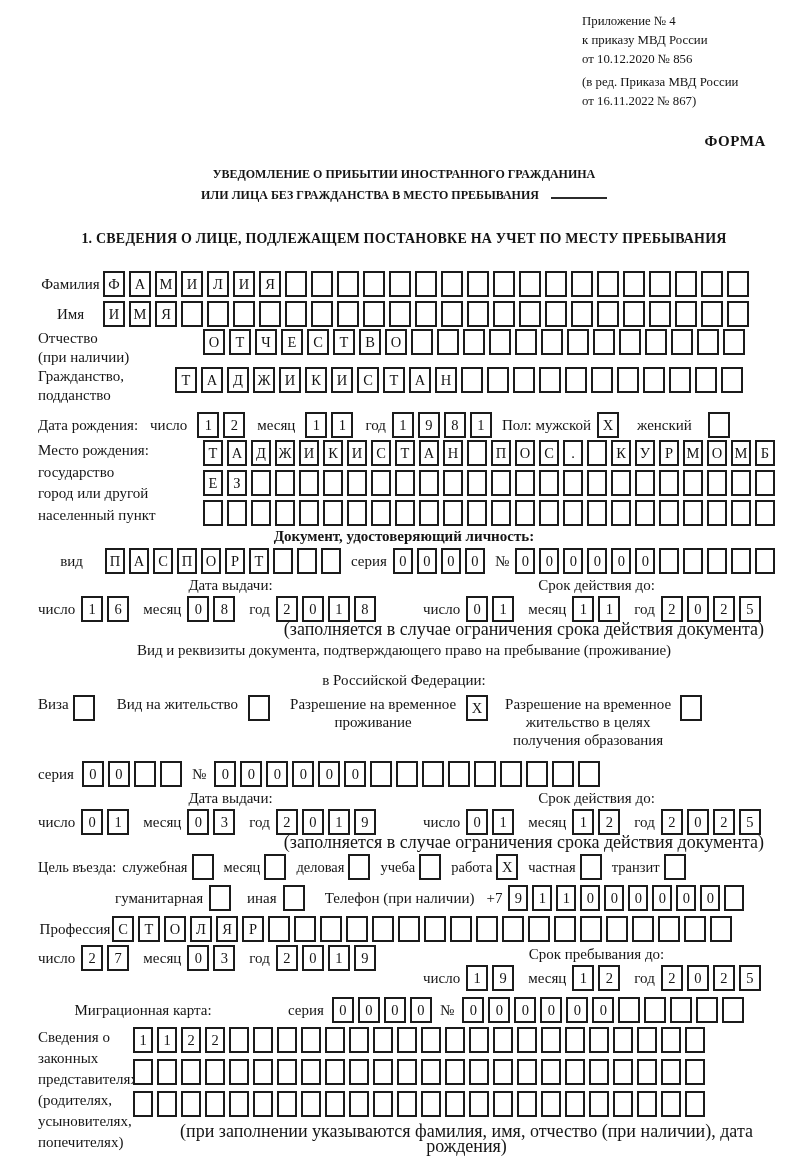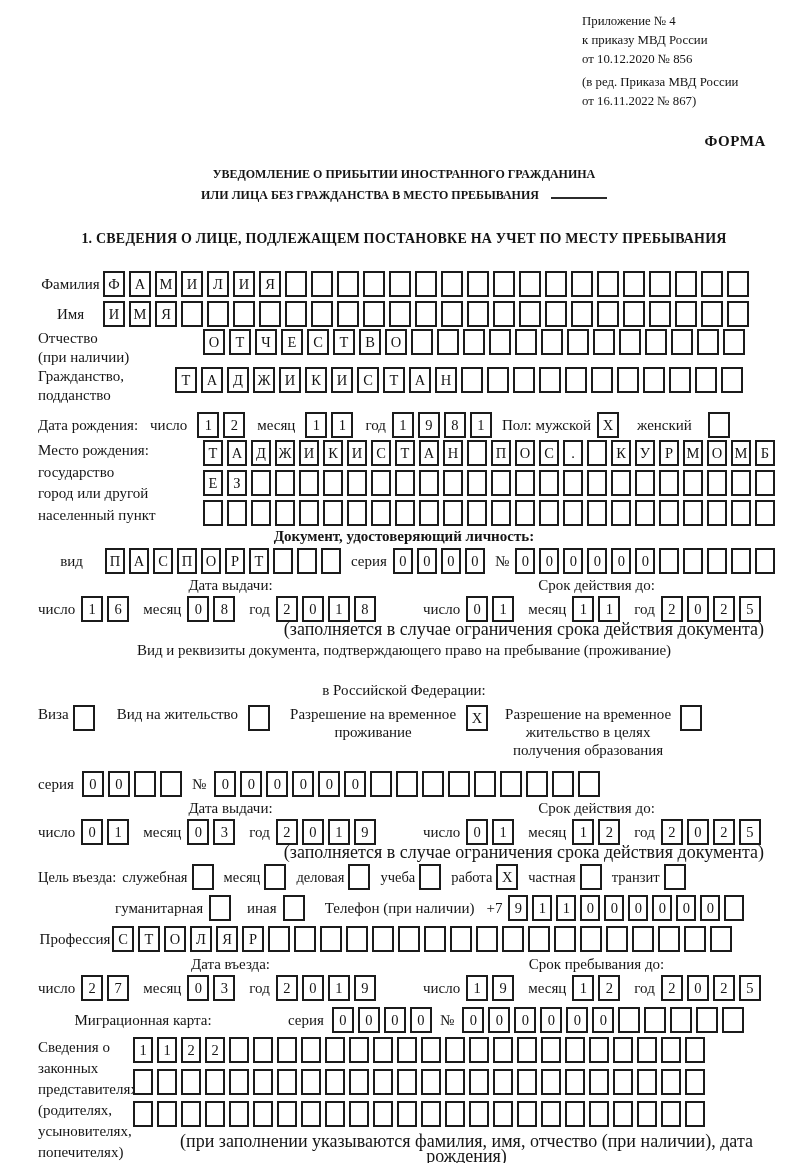--- a/index.html
+++ b/index.html
@@ -397,21 +397,21 @@
             <span class="cell">0</span>
             <span class="cell">2</span>
             <span class="cell">5</span>
           </span>
       </div>
     </div>
   </div>
   <div class="note right">(заполняется в случае ограничения срока действия документа)</div>
 
   <div class="lbl" style="margin-top:4px">Вид и реквизиты документа, подтверждающего право на пребывание (проживание)</div>
-  <div class="lbl" style="margin-top:21px">в Российской Федерации:</div>
+  <div class="lbl" style="margin-top:11px">в Российской Федерации:</div>
 
   <div class="row top" style="margin-top:5px">
     <span class="vlabel">Виза</span>
     <span class="cells ml4">
         <span class="cell"></span>
       </span>
     <span class="vlabel ml18">Вид на жительство</span>
     <span class="cells ml10">
         <span class="cell"></span>
       </span>
@@ -604,21 +604,20 @@
         <span class="cell"></span>
         <span class="cell"></span>
         <span class="cell"></span>
         <span class="cell"></span>
         <span class="cell"></span>
       </span>
   </div>
 
   <div class="dp" style="margin-top:3px">
     <div class="dp-col" style="width:385px">
-      <div class="dp-title">Дата въезда:</div>
       <div class="dp-row">
         <span class="lbl">число</span>
         <span class="cells">
             <span class="cell">2</span>
             <span class="cell">7</span>
           </span>
         <span class="lbl">месяц</span>
         <span class="cells">
             <span class="cell">0</span>
             <span class="cell">3</span>

